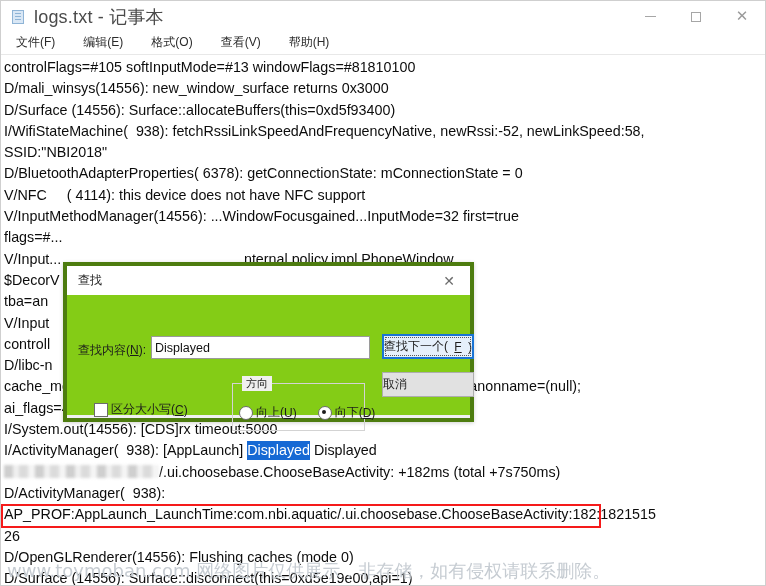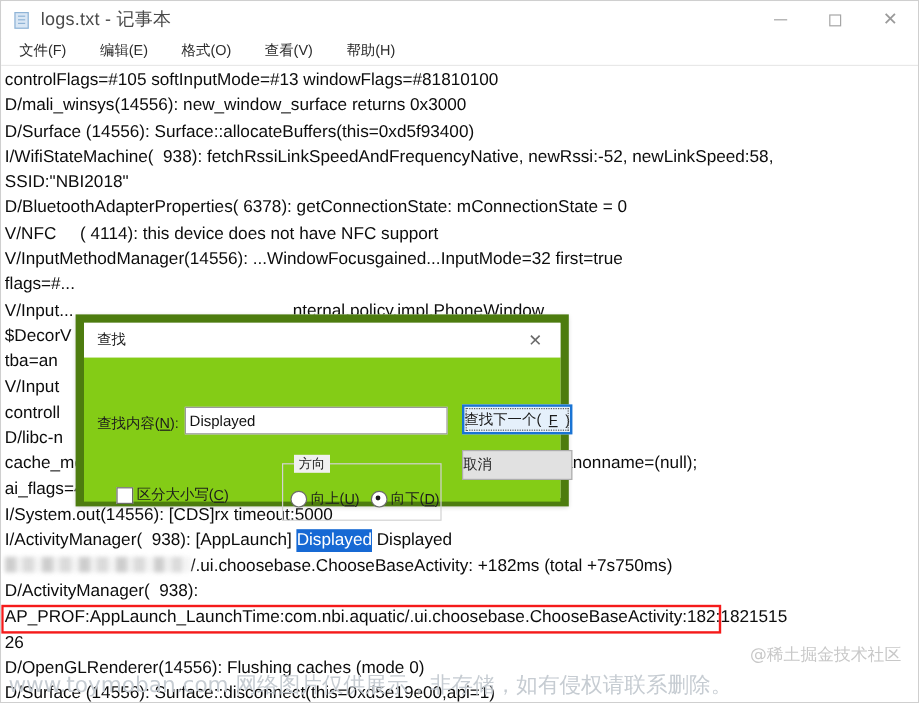--- a/index.html
+++ b/index.html
@@ -55,21 +55,21 @@
   }
   .app-icon .sheet::after {
     content: "";
     position: absolute;
     left: 2px; top: 2px; right: 2px;
     height: 1px;
     background: #8fb4d6;
     box-shadow: 0 3px 0 #8fb4d6, 0 6px 0 #8fb4d6;
   }
   .title-text {
-    font-size: 15px;
+    font-size: 18px;
     color: #4a4a4a;
     letter-spacing: .2px;
     white-space: nowrap;
   }
   .winbtns {
     position: absolute;
     right: 0; top: 0;
     height: 31px;
     display: flex;
   }
@@ -196,21 +196,21 @@
   }
 
   
   #find-dialog {
     position: absolute;
     left: 62px;
     top: 207px;
     width: 411px;
     height: 160px;
     box-sizing: border-box;
-    border: 7px solid #4d7c0f;
+    border: 4px solid #4d7c0f;
     background: #f0f0f0;
     box-shadow: 0 1px 4px rgba(0,0,0,.18);
   }
   .dlg-title {
     height: 29px;
     background: #ffffff;
     display: flex;
     align-items: center;
     position: relative;
   }
@@ -306,21 +306,21 @@
     padding: 0 4px;
     font-size: 11px;
     color: #1c1c1c;
     white-space: nowrap;
   }
   .radio-row {
     position: absolute;
     left: 6px;
     top: 20px;
     display: flex;
-    gap: 9px;
+    gap: 21px;
     align-items: center;
   }
   .radio {
     display: flex;
     align-items: center;
     font-size: 12px;
     color: #1c1c1c;
     white-space: nowrap;
   }
   .radio .dot {
@@ -389,21 +389,20 @@
     <div class="menuitem">格式(O)</div>
     <div class="menuitem">查看(V)</div>
     <div class="menuitem">帮助(H)</div>
   </div>
 
   <div class="textarea-wrap">
     <div class="textlines" id="textlines"><div>controlFlags=#105 softInputMode=#13 windowFlags=#81810100</div><div>D/mali_winsys(14556): new_window_surface returns 0x3000</div><div>D/Surface (14556): Surface::allocateBuffers(this=0xd5f93400)</div><div>I/WifiStateMachine(  938): fetchRssiLinkSpeedAndFrequencyNative, newRssi:-52, newLinkSpeed:58,</div><div>SSID:"NBI2018"</div><div>D/BluetoothAdapterProperties( 6378): getConnectionState: mConnectionState = 0</div><div>V/NFC     ( 4114): this device does not have NFC support</div><div>V/InputMethodManager(14556): ...WindowFocusgained...InputMode=32 first=true</div><div>flags=#...</div><div>V/Input...                                              nternal.policy.impl.PhoneWindow</div><div>$DecorV</div><div>tba=an                                                  ags=#104</div><div>V/Input                                                 ndroid.os.BinderProxy@3d07e347</div><div>controll                                                2</div><div>D/libc-n                                                .246; servname=(null);</div><div>cache_mode=(null), netid=0; mark=0; app_uid=10244; ai_addrlen=0; ai_canonname=(null);</div><div>ai_flags=4; ai_family=0</div><div>I/System.out(14556): [CDS]rx timeout:5000</div><div><span>I/ActivityManager(  938): [AppLaunch] </span><span class="sel">Displayed</span><span> Displayed</span></div><div><span class="blurred" title="com.nbi.aquatic"></span><span>/.ui.choosebase.ChooseBaseActivity: +182ms (total +7s750ms)</span></div><div>D/ActivityManager(  938):</div><div>AP_PROF:AppLaunch_LaunchTime:com.nbi.aquatic/.ui.choosebase.ChooseBaseActivity:182:1821515</div><div>26</div><div>D/OpenGLRenderer(14556): Flushing caches (mode 0)</div><div>D/Surface (14556): Surface::disconnect(this=0xd5e19e00,api=1)</div></div>
 
     <div class="redbox"></div>
 
-    <div class="wm-right">@稀土掘金技术社区</div>
     <div class="wm-bottom">www.toymoban.com 网络图片仅供展示，非存储，如有侵权请联系删除。</div>
 
     <div id="find-dialog">
       <div class="dlg-title">
         <div class="dlg-title-text">查找</div>
         <div class="dlg-close">
           <span>✕</span>
         </div>
       </div>
       <div class="dlg-body">

